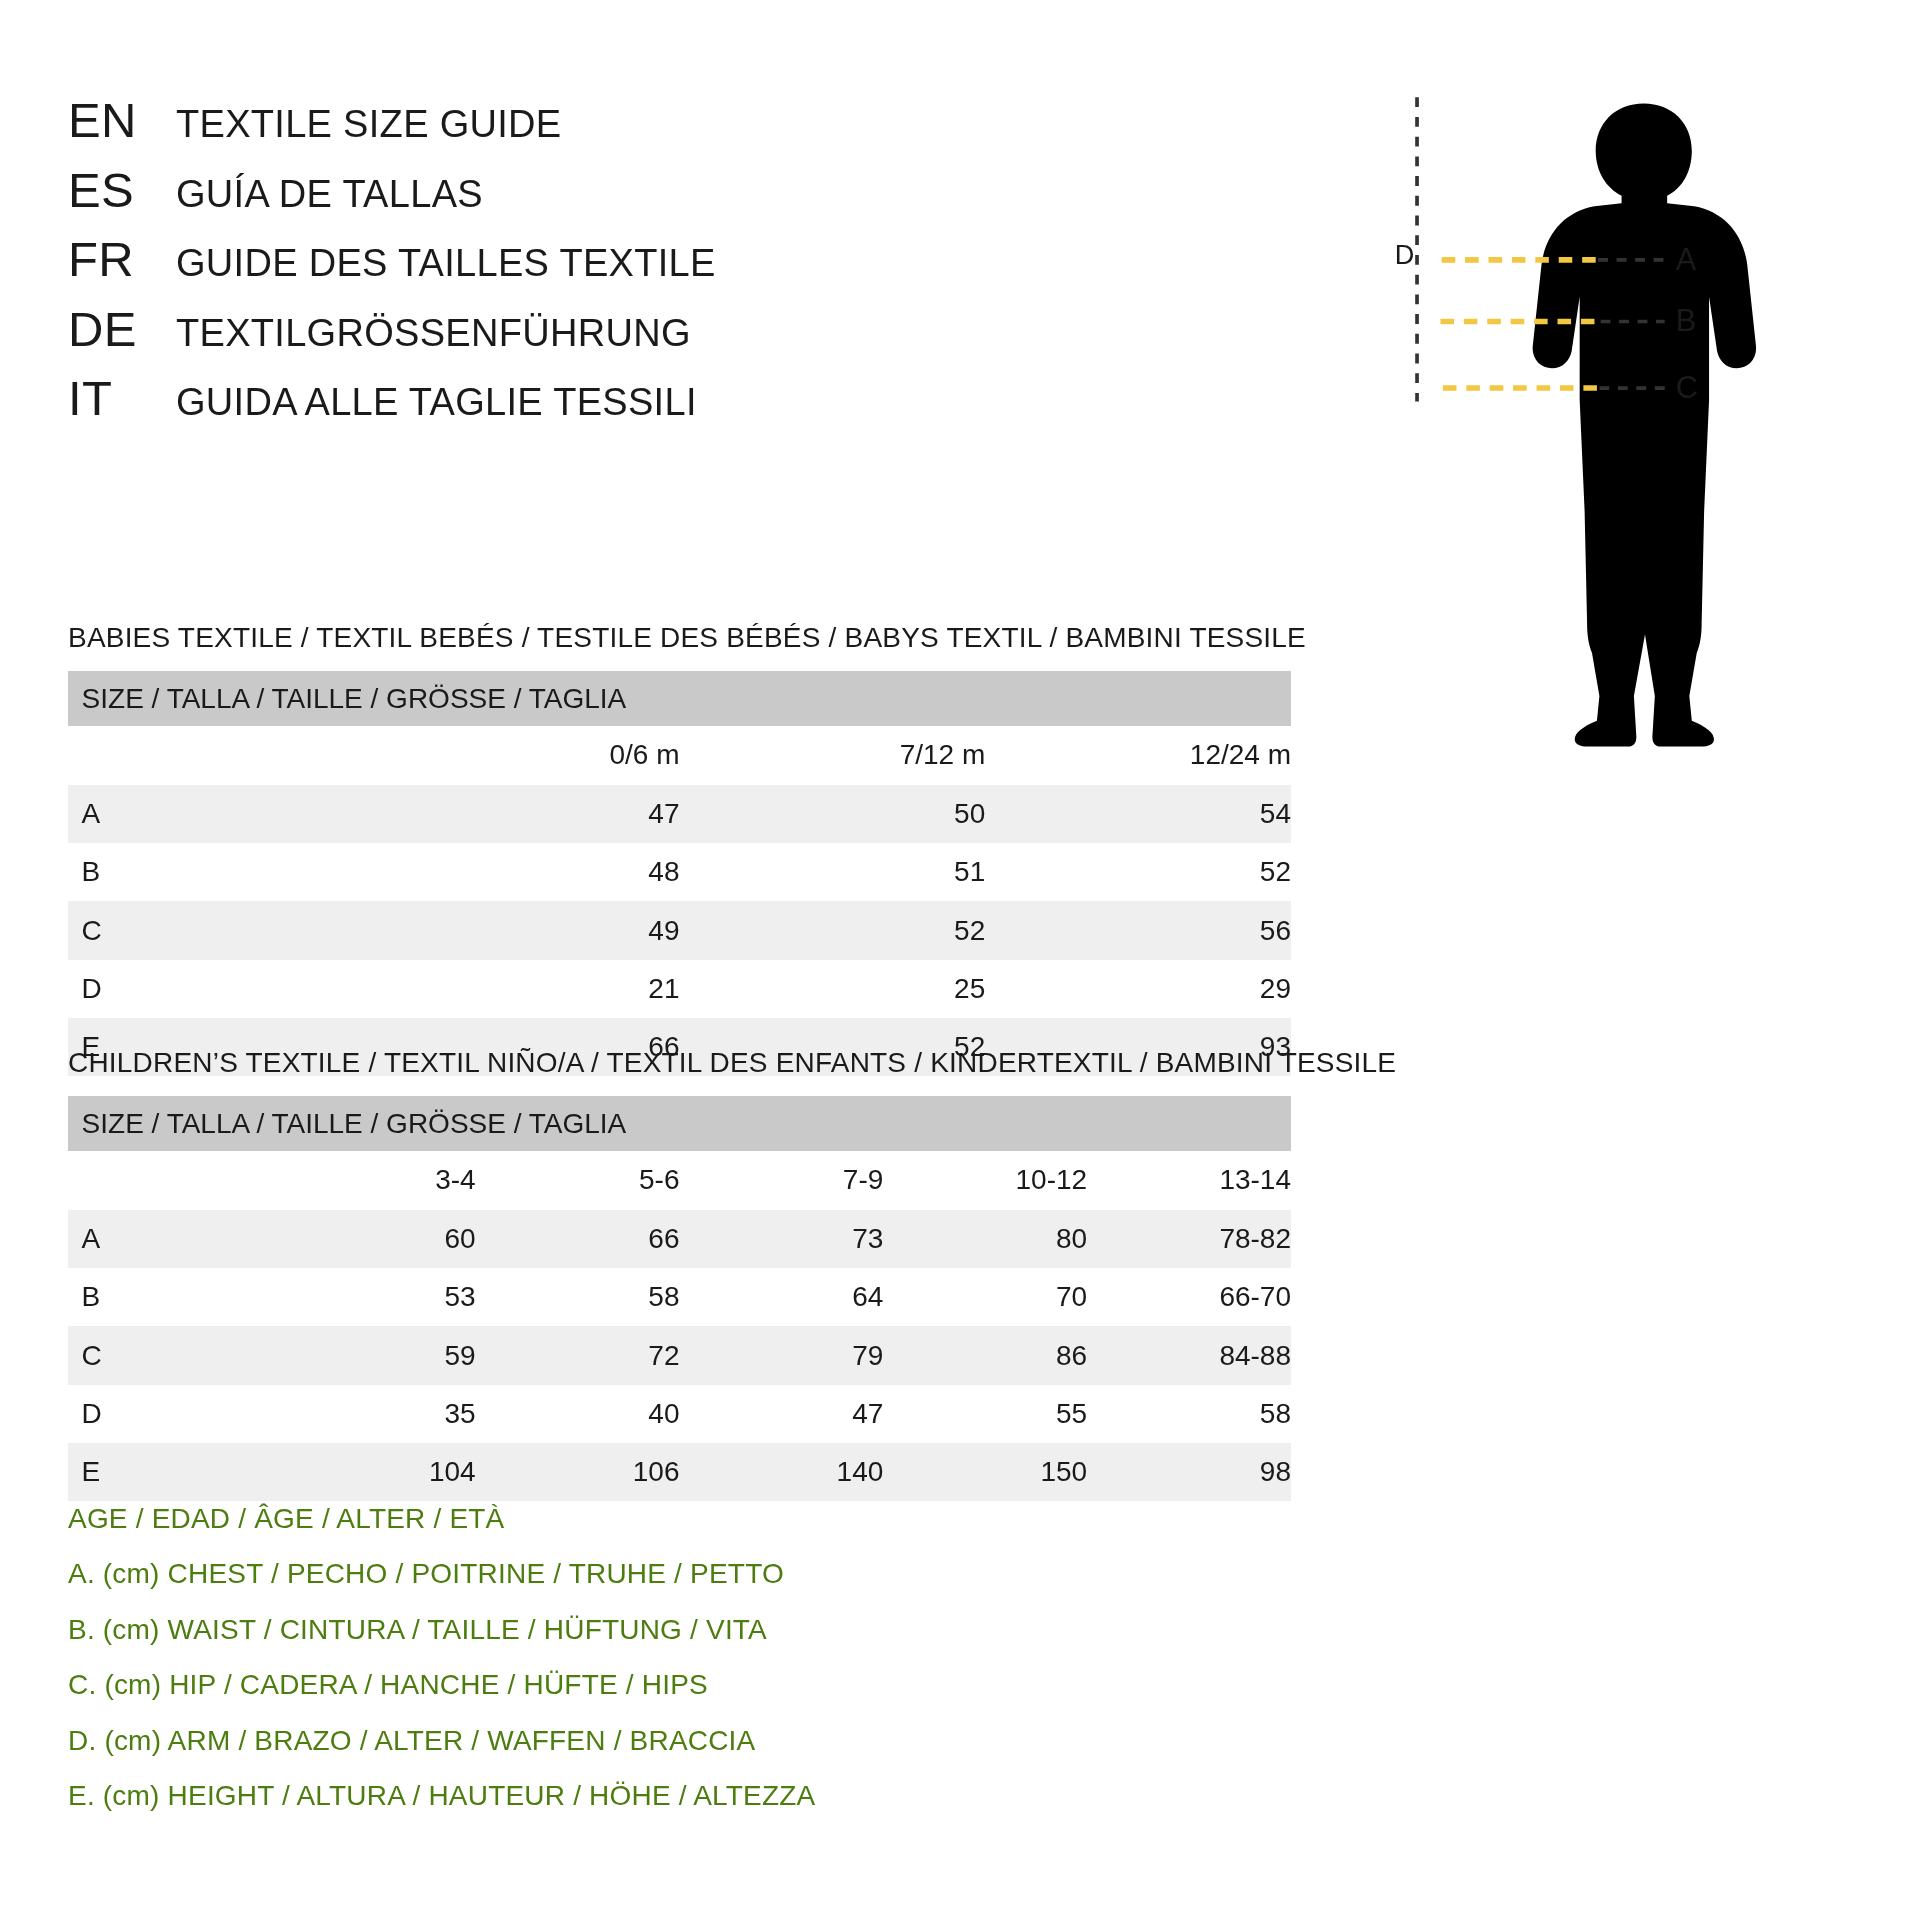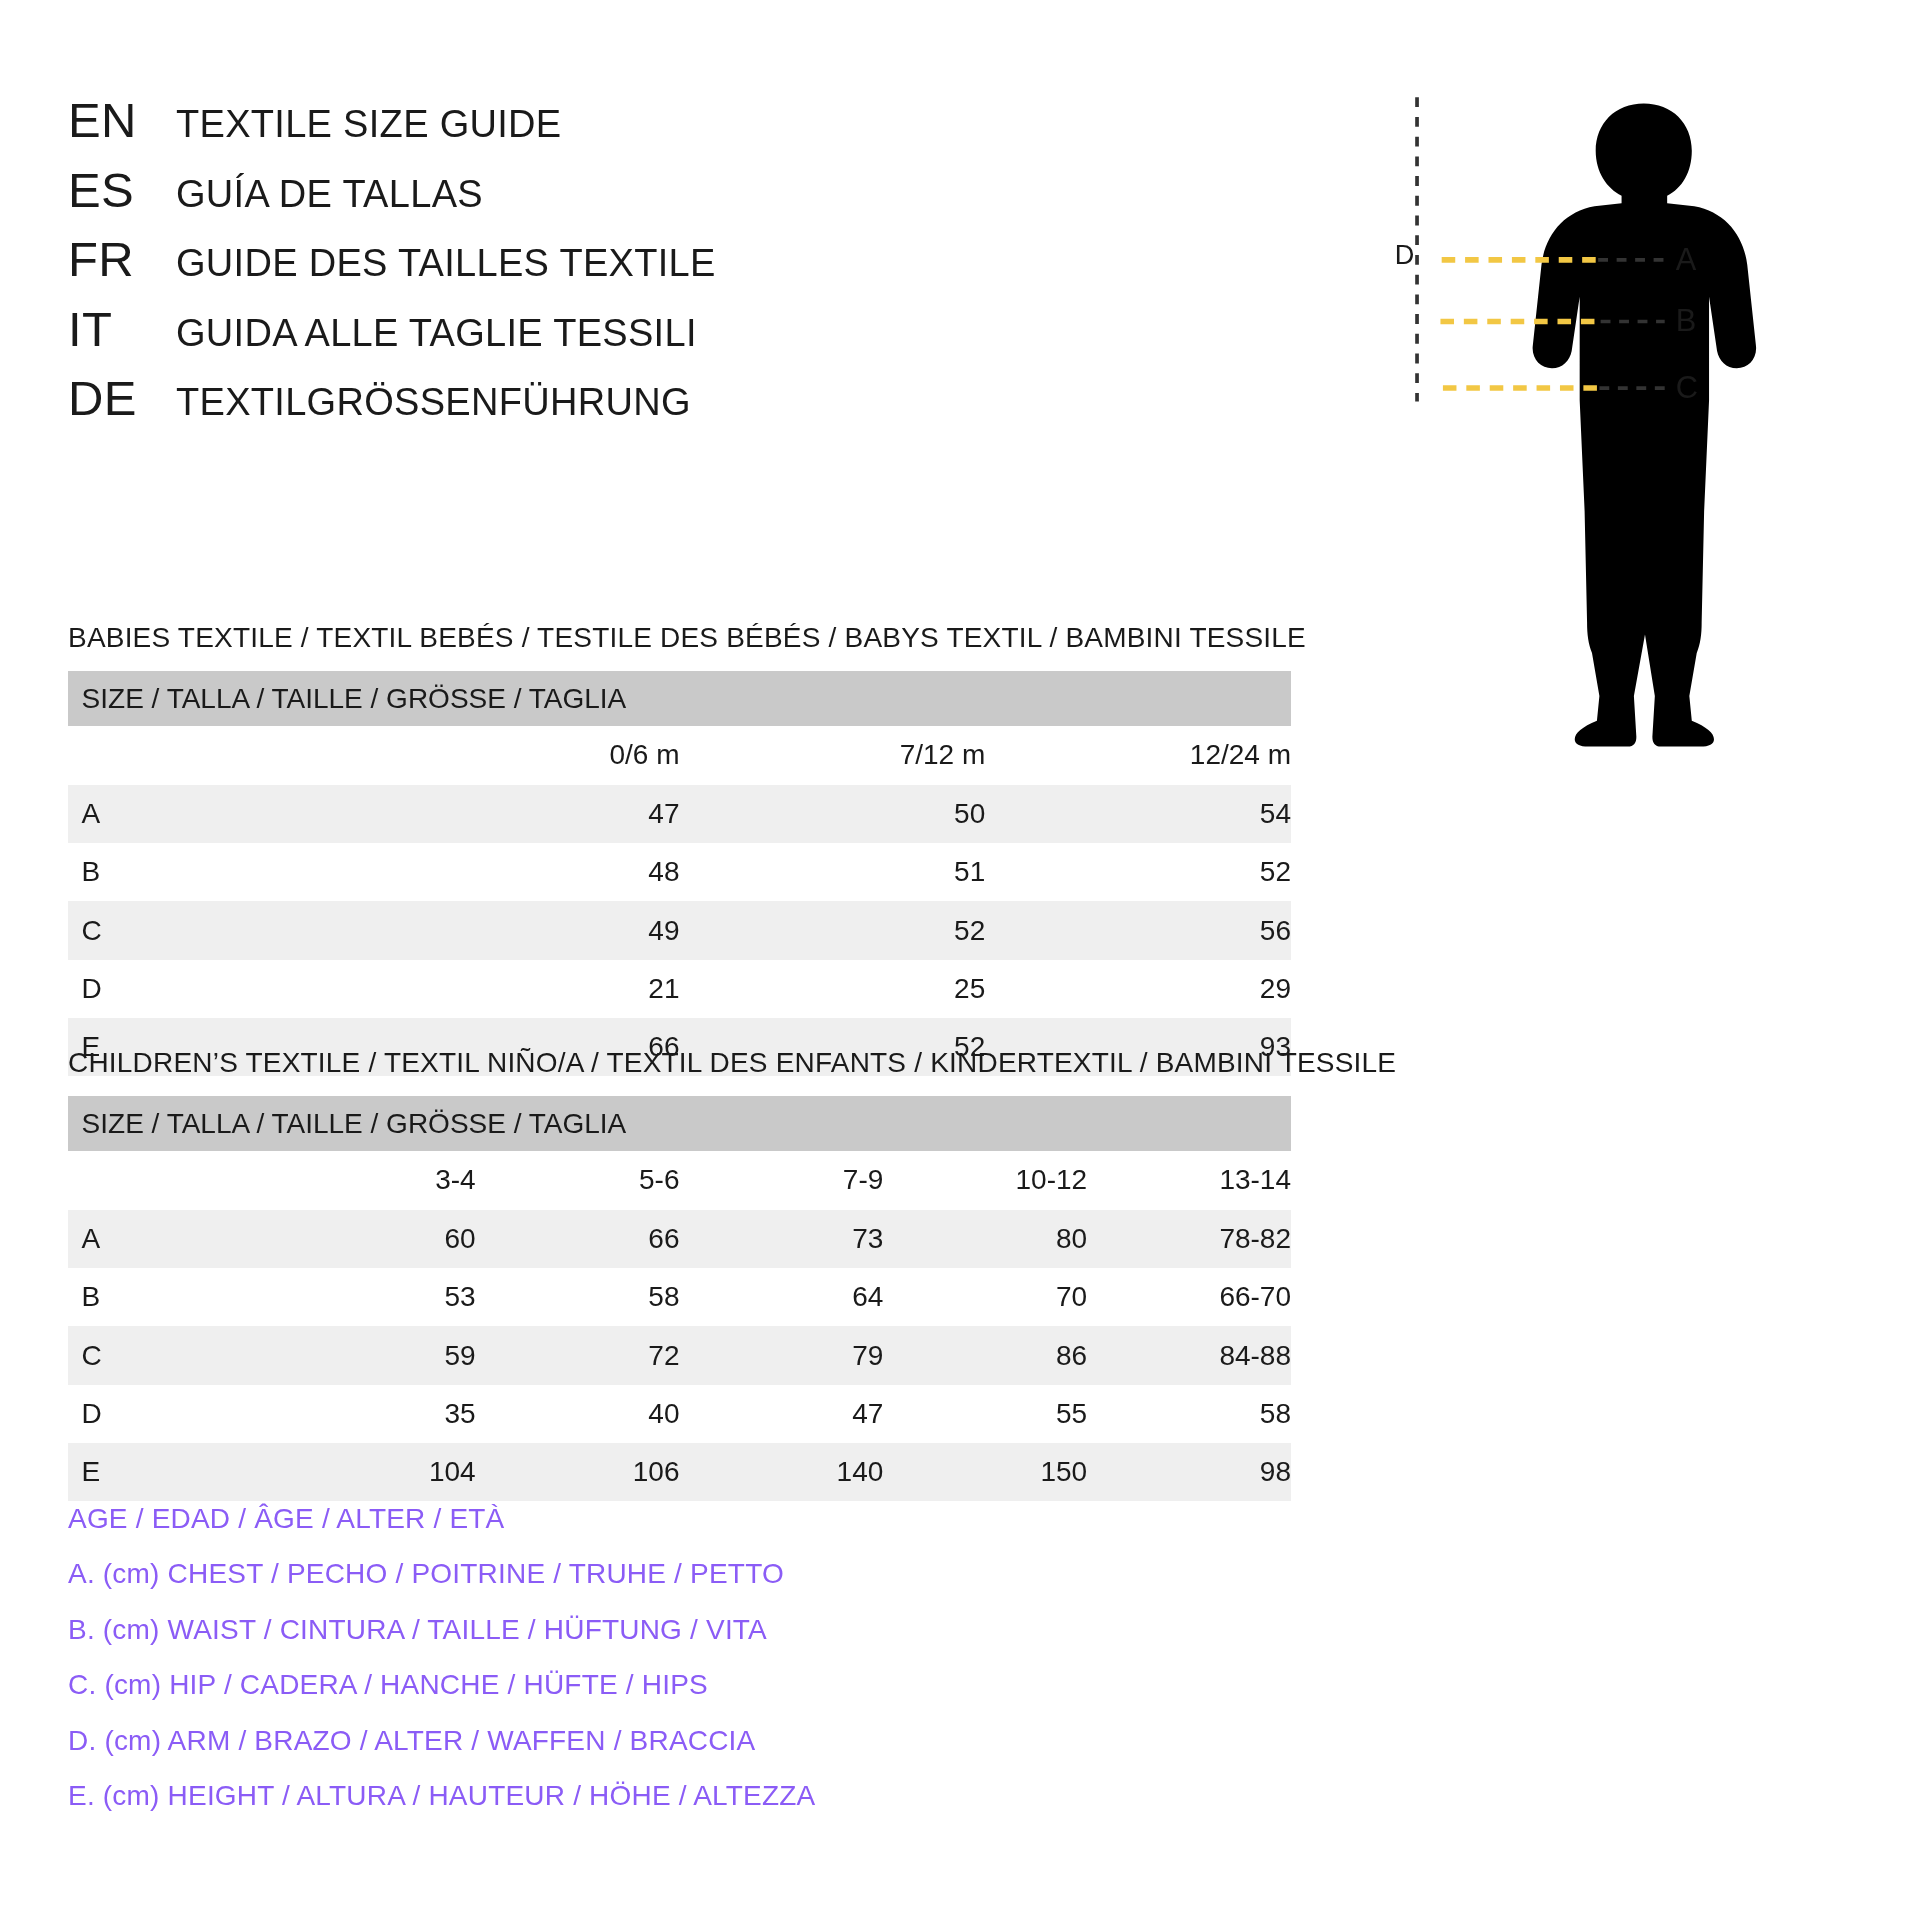--- a/index.html
+++ b/index.html
@@ -100,21 +100,21 @@
   .tbl-children .c-val { width: 228px; }
 
   .babies-block { position: absolute; left: 68px; top: 622px; }
   .children-block { position: absolute; left: 68px; top: 1047px; }
   .legend-block { position: absolute; left: 68px; top: 1503px; }
 
   .tbl-wrap { margin-top: 17px; }
 
   .legend-line {
     font-size: 28px;
-    color: #8b5cf6;
+    color: #4d7c0f;
     margin-bottom: 23.4px;
     letter-spacing: 0.2px;
   }
 </style>
 </head>
 <body>
 
 <div class="page">
 
   <div class="title-block">
@@ -124,26 +124,26 @@
     </div>
     <div class="title-row">
       <div class="title-lang">ES</div>
       <div class="title-text">GUÍA DE TALLAS</div>
     </div>
     <div class="title-row">
       <div class="title-lang">FR</div>
       <div class="title-text">GUIDE DES TAILLES TEXTILE</div>
     </div>
     <div class="title-row">
+      <div class="title-lang">DE</div>
+      <div class="title-text">TEXTILGRÖSSENFÜHRUNG</div>
+    </div>
+    <div class="title-row">
       <div class="title-lang">IT</div>
       <div class="title-text">GUIDA ALLE TAGLIE TESSILI</div>
-    </div>
-    <div class="title-row">
-      <div class="title-lang">DE</div>
-      <div class="title-text">TEXTILGRÖSSENFÜHRUNG</div>
     </div>
   </div>
 
   <div class="figure">
     <svg width="481" height="690" viewBox="0 0 780 1120" xmlns="http://www.w3.org/2000/svg">
 
       <g>
         <path fill="#000000" d="
           M260,115
           C260,70 292,38 338,38

